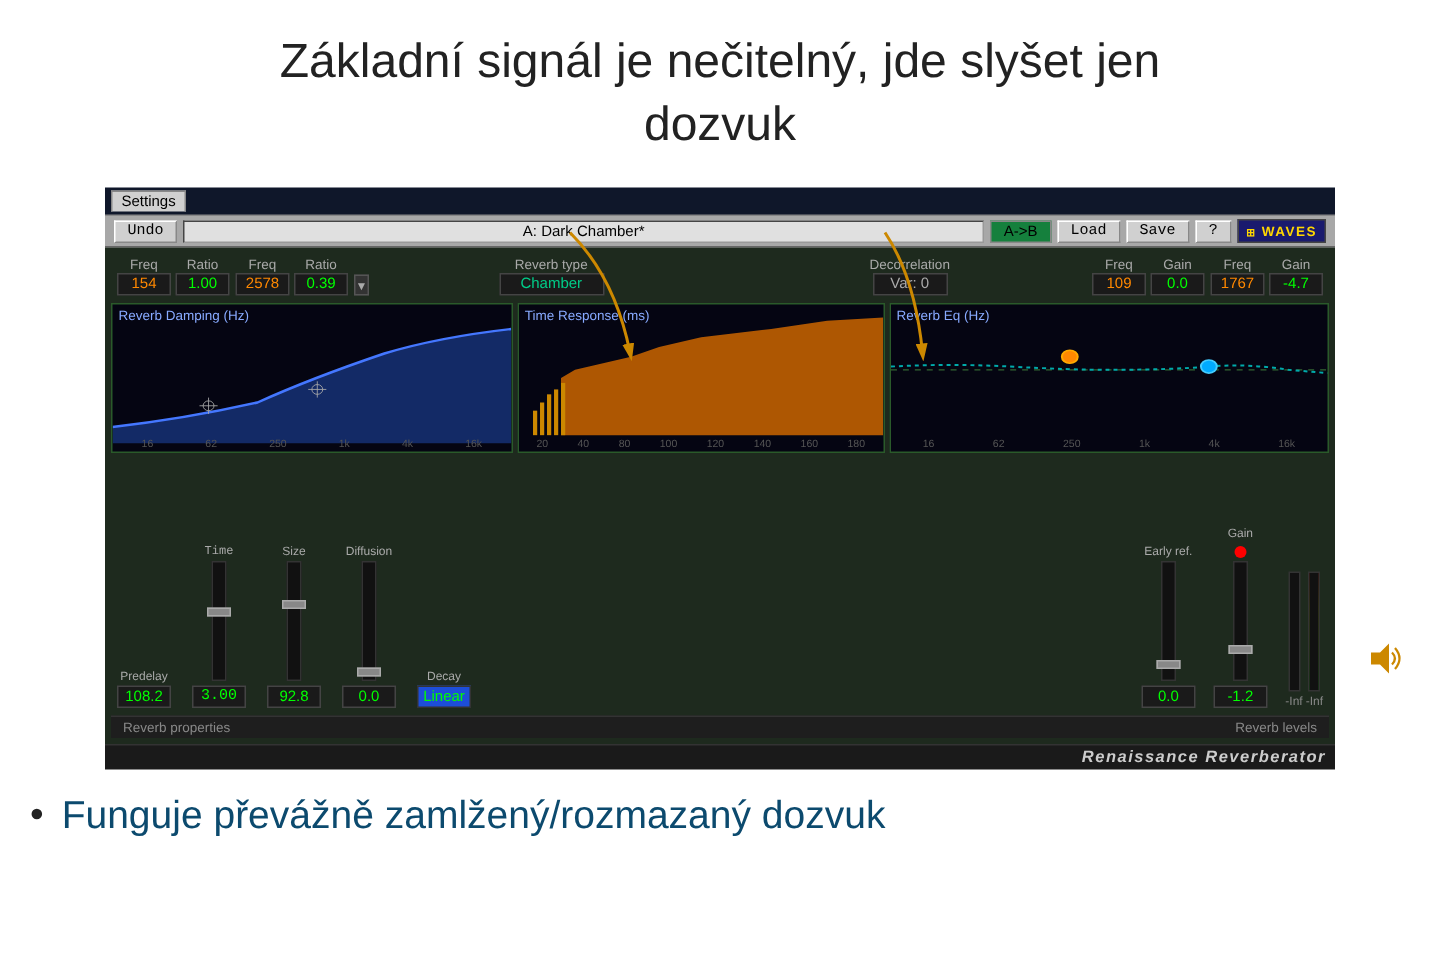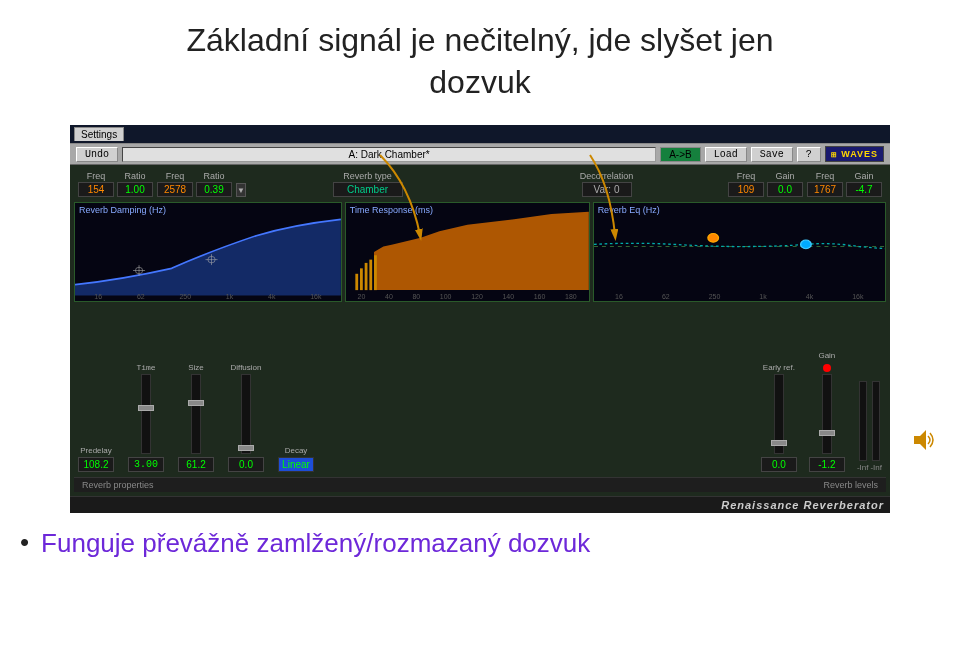--- a/index.html
+++ b/index.html
@@ -335,21 +335,21 @@
 
     
     .bullet-section {
       padding: 6px 20px 0 20px;
       display: flex;
       align-items: flex-start;
     }
 
     .bullet-text {
       font-size: 26px;
-      color: #6d28d9;
+      color: #0c4a6e;
       line-height: 1.3;
     }
 
     
     .plugin-container {
       position: relative;
       display: inline-block;
     }
 
     .arrows-svg {
@@ -575,21 +575,21 @@
               <div class="fader-handle" style="top:30px;"></div>
             </div>
             <span class="bc-value" style="margin-top:3px;">3.00</span>
           </div>
 
           <div class="bc-group" style="margin-left:10px;">
             <span class="bc-label">Size</span>
             <div class="fader-track">
               <div class="fader-handle" style="top:25px;"></div>
             </div>
-            <span class="bc-value" style="margin-top:3px;">61.2</span>
+            <span class="bc-value" style="margin-top:3px;">92.8</span>
           </div>
 
           <div class="bc-group" style="margin-left:10px;">
             <span class="bc-label">Diffusion</span>
             <div class="fader-track">
               <div class="fader-handle" style="top:70px;"></div>
             </div>
             <span class="bc-value" style="margin-top:3px;">0.0</span>
           </div>
 

